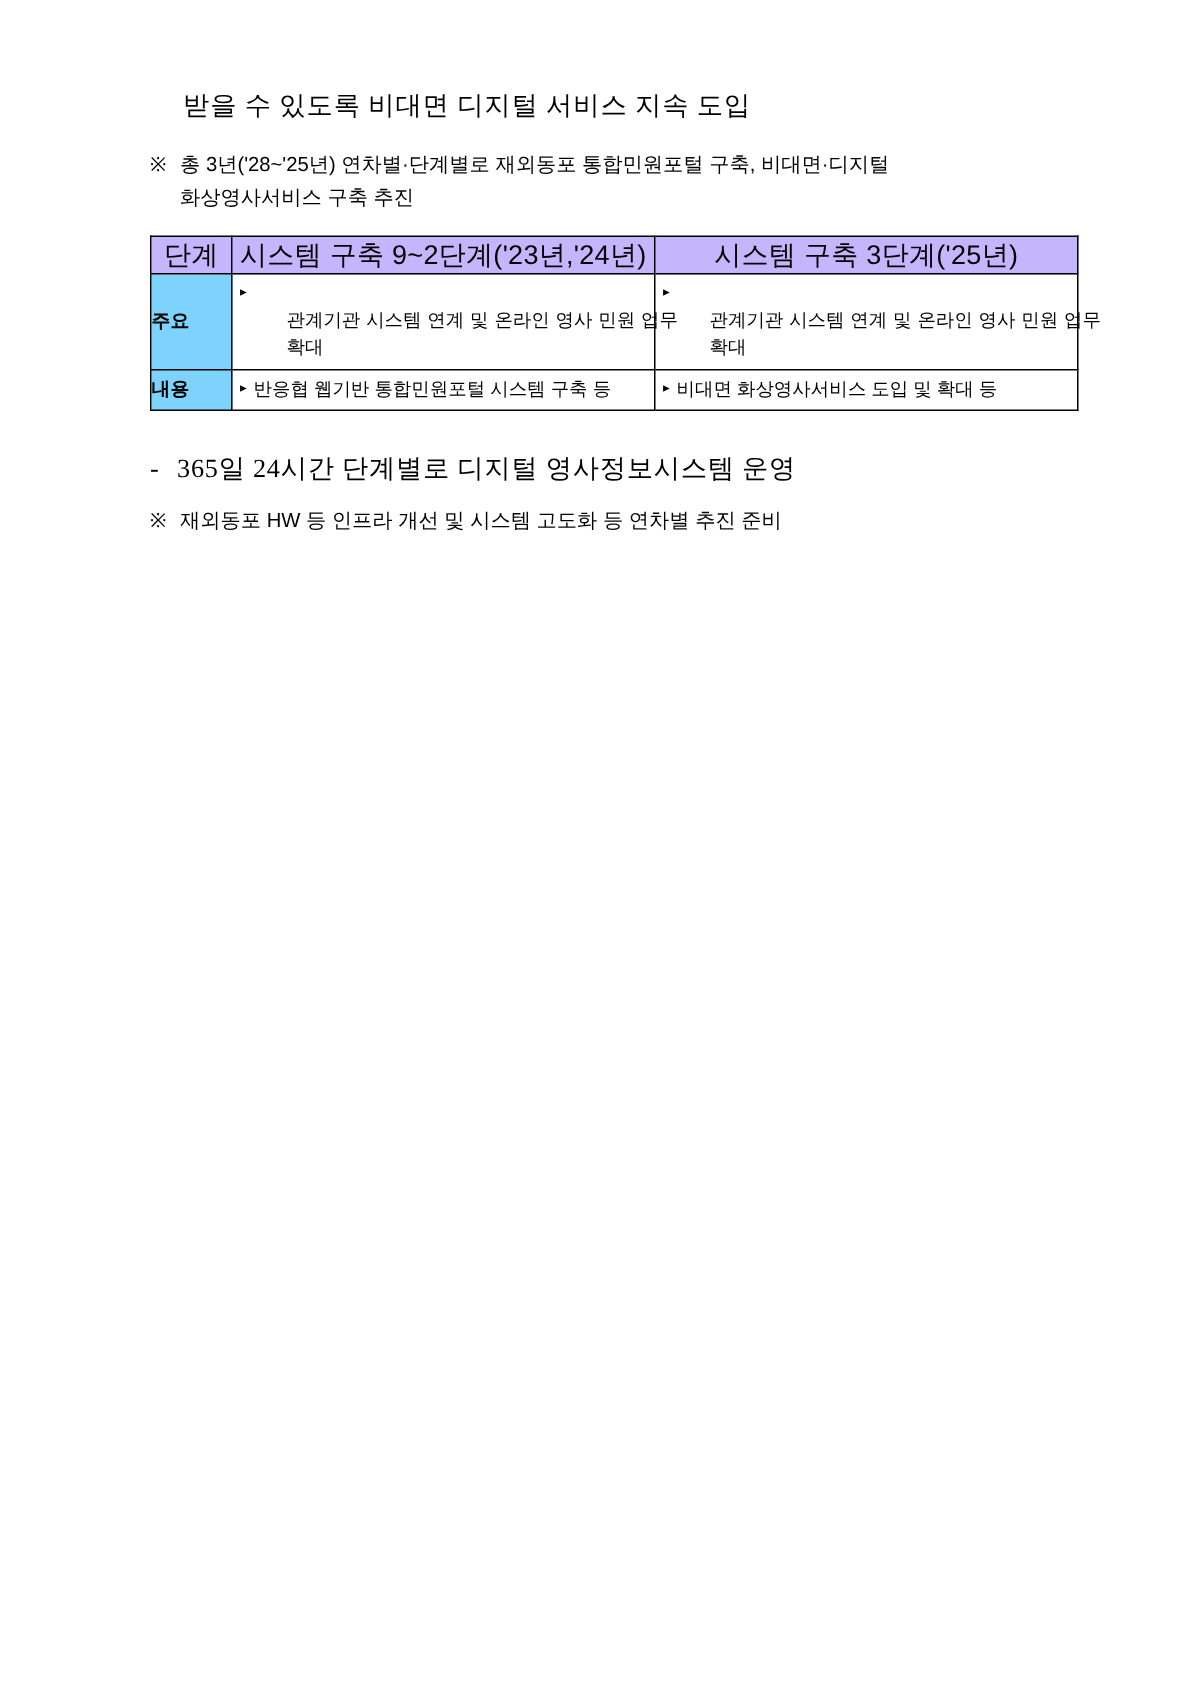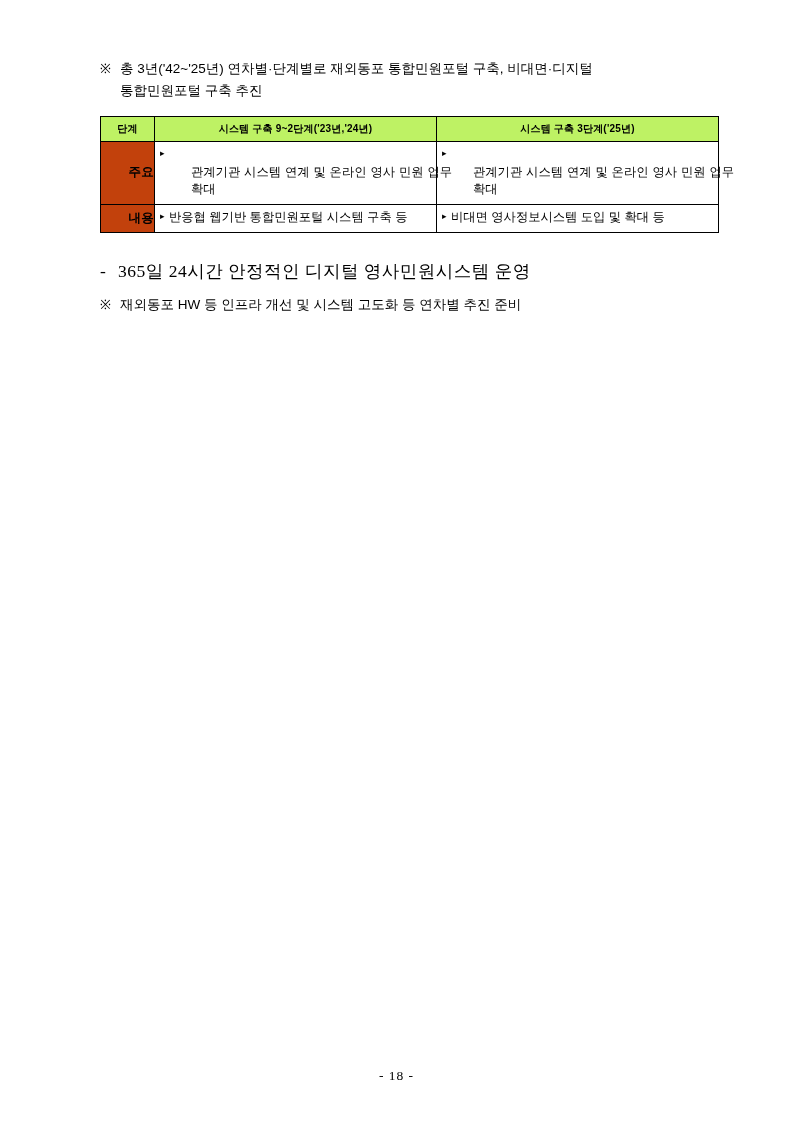--- a/index.html
+++ b/index.html
@@ -72,36 +72,36 @@
     width: 618px;
     table-layout: fixed;
     font-family: "Liberation Sans", sans-serif;
   }
   table.stage-table td, table.stage-table th {
     border: 1px solid #000000;
     padding: 0;
     vertical-align: middle;
   }
   table.stage-table thead th {
-    background: #bef264;
-    font-size: 10px;
-    font-weight: bold;
+    background: #c4b5fd;
+    font-size: 18px;
+    font-weight: normal;
     text-align: center;
     height: 24px;
     letter-spacing: 0.2px;
   }
   .col-label { width: 54px; }
   .col-a { width: 282px; }
   .col-b { width: 282px; }
 
   table.stage-table tbody td.rowlabel {
-    background: #c2410c;
+    background: #7dd3fc;
     font-size: 12.5px;
     font-weight: bold;
-    text-align: right;
+    text-align: left;
     letter-spacing: 0.2px;
   }
   table.stage-table tbody td.cell {
     font-size: 12.3px;
     line-height: 1.45;
     padding: 4px 4px 5px 5px;
     text-align: left;
   }
   td.cell .bullet {
     display: inline-block;
@@ -148,26 +148,27 @@
     letter-spacing: 1px;
   }
 </style>
 </head>
 <body>
 
 <div class="page">
 
   <div class="content">
 
+    <p class="headline">받을 수 있도록 비대면 디지털 서비스 지속 도입</p>
 
     <div class="note">
       <span class="mark">※</span>
       <span class="note-body">
-        <span class="l1">총 3년('42~'25년) 연차별·단계별로 재외동포 통합민원포털 구축, 비대면·디지털</span>
-        <span class="l2">통합민원포털 구축 추진</span>
+        <span class="l1">총 3년('28~'25년) 연차별·단계별로 재외동포 통합민원포털 구축, 비대면·디지털</span>
+        <span class="l2">화상영사서비스 구축 추진</span>
       </span>
     </div>
 
     <div class="tbl-wrap">
       <table class="stage-table">
         <colgroup>
           <col class="col-label">
           <col class="col-a">
           <col class="col-b">
         </colgroup>
@@ -187,34 +188,33 @@
             <td class="cell">
               <span class="bullet">▸</span><span class="btext justify">관계기관 시스템 연계 및 온라인 영사 민원 업무 확대</span>
             </td>
           </tr>
           <tr>
             <td class="rowlabel">내용</td>
             <td class="cell">
               <span class="bullet">▸</span><span class="btext">반응협 웹기반 통합민원포털 시스템 구축 등</span>
             </td>
             <td class="cell">
-              <span class="bullet">▸</span><span class="btext">비대면 영사정보시스템 도입 및 확대 등</span>
+              <span class="bullet">▸</span><span class="btext">비대면 화상영사서비스 도입 및 확대 등</span>
             </td>
           </tr>
         </tbody>
       </table>
     </div>
 
     <div class="dash-line">
       <span class="dash">-</span>
-      <span>365일 24시간 안정적인 디지털 영사민원시스템 운영</span>
+      <span>365일 24시간 단계별로 디지털 영사정보시스템 운영</span>
     </div>
 
     <div class="note">
       <span class="mark">※</span>
       <span class="note-body">재외동포 HW 등 인프라 개선 및 시스템 고도화 등 연차별 추진 준비</span>
     </div>
 
   </div>
 
-  <div class="page-number">- 18 -</div>
 
 </div>
 
 </body></html>

